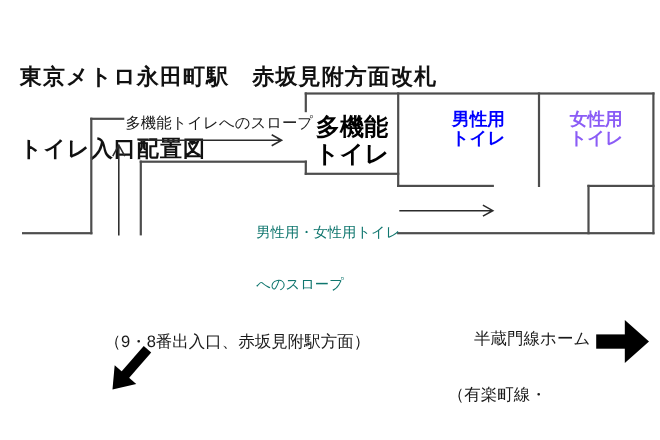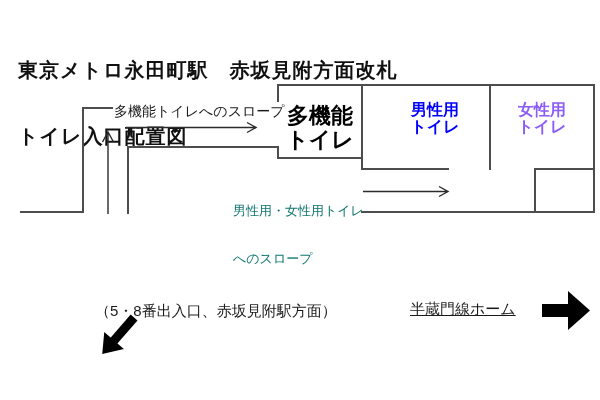--- a/index.html
+++ b/index.html
@@ -13,21 +13,21 @@
   .ramp1-label{left:97px;top:102px;font-size:14px;background:#fff;padding:1px 1px 0 1px;white-space:nowrap;color:#1a1a1a;margin-left:16px;}
   .room-label{position:absolute;text-align:center;font-weight:bold;white-space:pre;}
   #mf-label{left:277px;top:104px;width:86px;font-size:22px;line-height:24px;color:#000;}
   #mens-label{left:361px;top:101px;width:148px;font-size:16px;line-height:17px;color:#0000ff;}
   #womens-label{left:489px;top:101px;width:106px;font-size:16px;line-height:17px;color:#8b5cf6;}
   #ramp2-label{left:233px;top:171px;font-size:13px;line-height:16px;color:#0f766e;white-space:pre;}
   .footer-block{position:absolute;font-size:15px;line-height:17px;color:#1a1a1a;white-space:pre;}
   #gate-block{left:95px;top:268px;}
   #gate-block .l1{margin-left:2px;}
   #platform-block{left:407px;top:266px;}
-  #platform-block .ind1{margin-left:3px;text-decoration:underline;}
+  #platform-block .ind1{margin-left:24px;}
   svg{display:block;overflow:visible;}
   .thin-arrow{stroke:#2b2b2b;stroke-width:1.4;fill:none;}
 </style>
 </head>
 <body>
 
 <div id="stage">
 
   <div id="title" class="abs">
     <div>東京メトロ永田町駅　赤坂見附方面改札</div>
@@ -68,32 +68,33 @@
   <div id="mens-label" class="room-label"><span>男性用</span><br><span>トイレ</span></div>
 
   <div id="womens-label" class="room-label"><span>女性用</span><br><span>トイレ</span></div>
 
   <div id="ramp2-label" class="abs">
     <div>男性用・女性用トイレ</div>
     <div>へのスロープ</div>
   </div>
 
   <div id="gate-block" class="footer-block">
-    <div>（5・8番出入口、赤坂見附駅方面）</div>
+    <div>（9・8番出入口、赤坂見附駅方面）</div>
   </div>
 
   <svg class="abs" style="left:101px;top:317px;" width="35" height="39">
     <g transform="rotate(131 17 19)" fill="#000">
       <rect x="-7.5" y="14.5" width="32" height="9"></rect>
       <polygon points="23,6 41,19 23,32"></polygon>
     </g>
   </svg>
 
   <div id="platform-block" class="footer-block">
     <div class="ind1">半蔵門線ホーム</div>
+    <div>（有楽町線・</div>
     
     
     
   </div>
 
   <svg class="abs" style="left:542px;top:289px;" width="48" height="43">
     <g fill="#000">
       <rect x="0" y="15" width="27" height="13"></rect>
       <polygon points="26,2 48,21.5 26,41"></polygon>
     </g>

